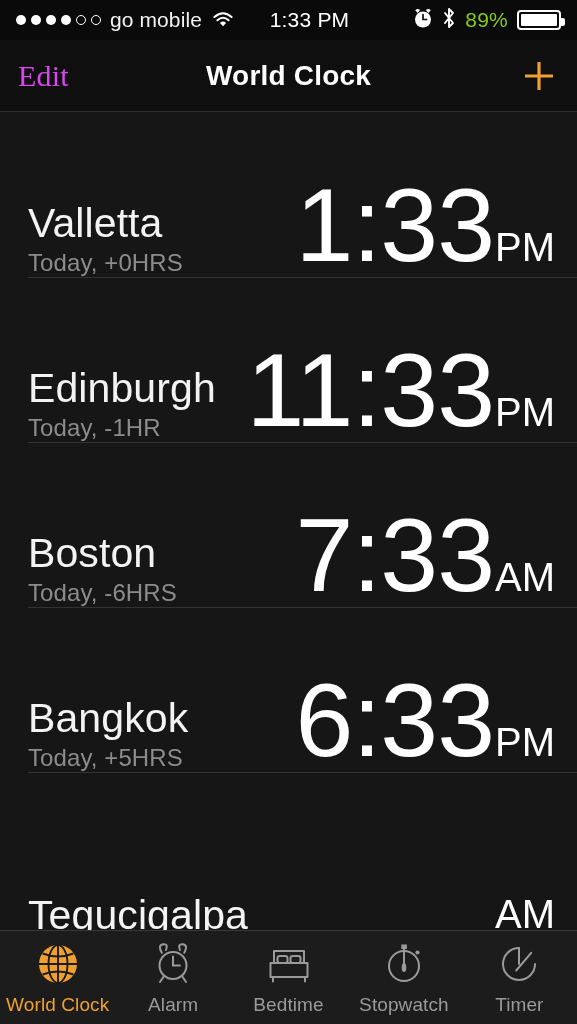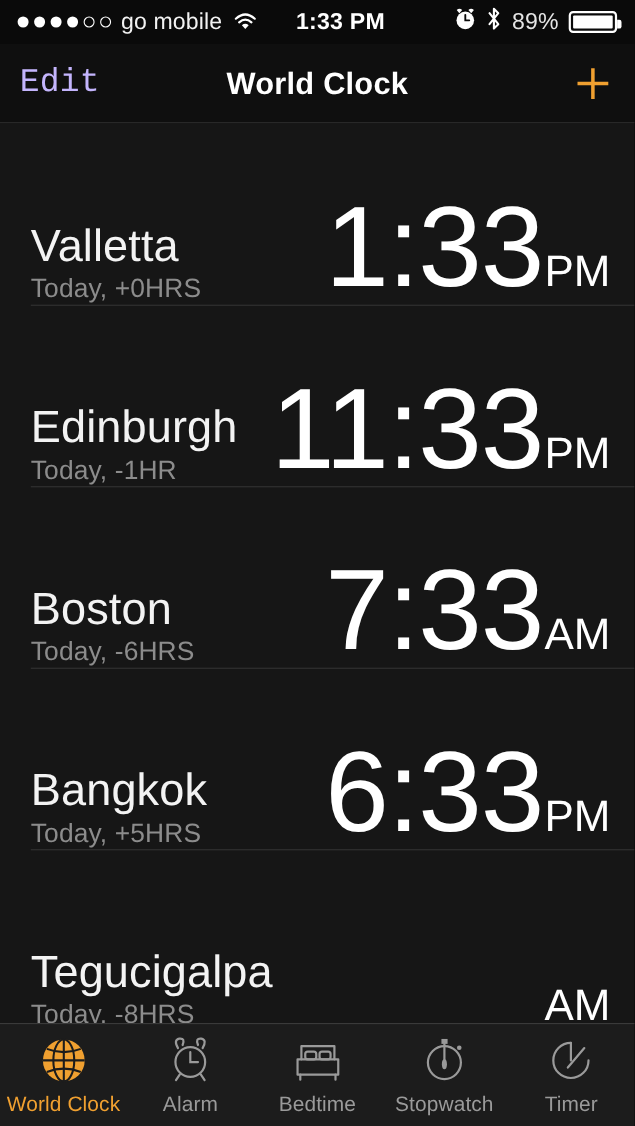--- a/index.html
+++ b/index.html
@@ -28,52 +28,52 @@
   }
   .sb-left { display:flex; align-items:center; gap:9px; }
   .dots { display:flex; align-items:center; gap:5px; }
   .dot { width:10px; height:10px; border-radius:50%; background:#fff; }
   .dot.hollow { background:transparent; border:1.6px solid #fff; width:10px; height:10px; }
   .carrier { font-size:21px; letter-spacing:.1px; color:#f2f2f2; }
   .wifi { width:24px; height:18px; display:block; }
   .sb-center {
     position:absolute; left:0; right:0; top:0; bottom:0;
     display:flex; align-items:center; justify-content:center;
-    font-size:21px; font-weight:bold; letter-spacing:.2px; color:#fff;
+    font-size:21px; font-weight:normal; letter-spacing:.2px; color:#fff;
     pointer-events:none;
     margin-left:42px;
   }
   .sb-right {
     margin-left:auto; display:flex; align-items:center; gap:9px;
     position:relative; z-index:2;
   }
-  .batt-pct { font-size:21px; color:#e5e5e5; letter-spacing:.2px; }
+  .batt-pct { font-size:21px; color:#84cc16; letter-spacing:.2px; }
   .batt {
     width:44px; height:20px; border:2px solid #fff; border-radius:4px;
     position:relative; display:flex; align-items:center;
   }
   .batt::after {
     content:""; position:absolute; right:-6px; top:6px;
     width:4px; height:8px; background:#fff; border-radius:0 2px 2px 0;
   }
   .batt-fill { height:12px; background:#fff; margin:0 2px; border-radius:1px; width:92%; }
 
   
   .navbar {
     height:72px; flex:0 0 72px;
     background:#0f0f0f;
     border-bottom:1px solid #2c2c2c;
     display:flex; align-items:center;
     padding:0 18px;
     position:relative;
   }
   .nav-edit {
-    color:#c4b5fd; font-size:30px; letter-spacing:.2px;
+    color:#d946ef; font-size:30px; letter-spacing:.2px;
     background:none; border:none; cursor:pointer;
-    font-family:Liberation Mono, monospace;
+    font-family:Liberation Serif, serif;
   }
   .nav-title {
     position:absolute; left:0; right:0; text-align:center;
     font-size:28px; font-weight:bold; color:#fff; letter-spacing:.2px;
     pointer-events:none;
   }
   .nav-add {
     margin-left:auto; position:relative; z-index:2;
     width:40px; height:40px; cursor:pointer;
   }
@@ -229,21 +229,20 @@
       </div>
       <div class="row-time">
         <span class="time-main">6:33</span>
         <span class="time-suffix">PM</span>
       </div>
     </div>
 
     <div class="row">
       <div class="row-info">
         <div class="city">Tegucigalpa</div>
-        <div class="offset">Today, -8HRS</div>
       </div>
       <div class="row-time">
         <span class="time-suffix">AM</span>
       </div>
     </div>
 
   </div>
 
   <div class="tabbar">
 

